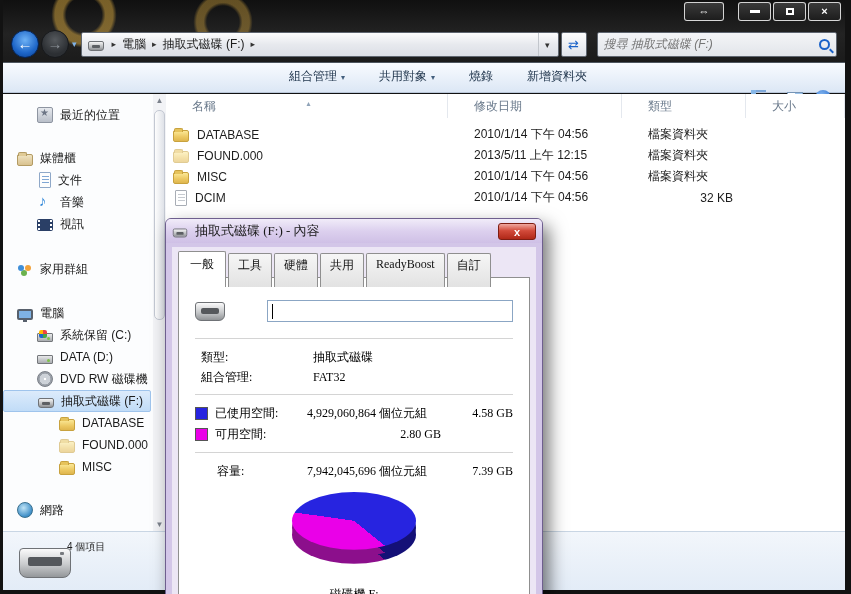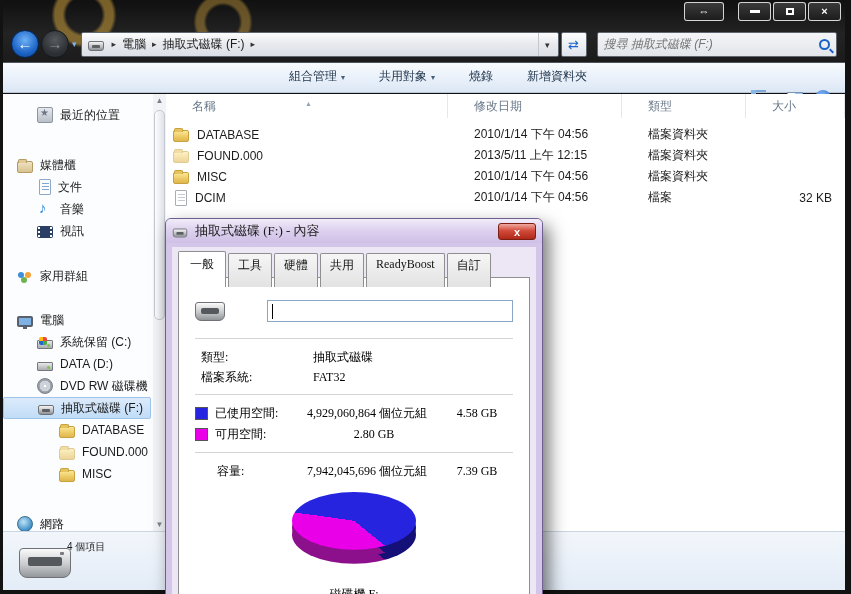--- a/index.html
+++ b/index.html
@@ -71,21 +71,21 @@
   .side-scroll { position:absolute; right:0; top:0; width:13px; bottom:0; background:#f2f3f6; }
   .side-scroll .arr { position:absolute; left:0; width:13px; height:13px; font-size:8px; color:#7c828c; text-align:center; line-height:13px; }
   .side-scroll .arr.up { top:0; } .side-scroll .arr.down { bottom:0; }
   .side-scroll .thumb { position:absolute; left:1px; width:11px; top:16px; height:210px;
     background:linear-gradient(90deg,#fdfdfd,#dfe2e8); border:1px solid #c3c8d2; border-radius:5px; }
   .side-item { display:flex; align-items:center; height:22px; padding-right:14px; white-space:nowrap; }
   .side-item .lbl { margin-left:7px; }
   .ind0 { padding-left:14px; } .ind1 { padding-left:34px; } .ind2 { padding-left:56px; }
   .side-item.selected { background:linear-gradient(#dcebfb,#c1dcf7); border:1px solid #9fc4ec;
     border-radius:2px; width:148px; }
-  .gap21 { margin-top:28px; } .gap22 { margin-top:22px; } .gap23 { margin-top:23px; }
+  .gap21 { margin-top:21px; } .gap22 { margin-top:22px; } .gap23 { margin-top:23px; }
   .padtop { margin-top:10px; }
 
   
   .ic { width:16px; height:16px; flex:none; position:relative; display:inline-block; }
   .ic-folder { background:linear-gradient(#fbe896,#ecc862 60%,#dfb64e); border:1px solid #c8a23e; border-radius:2px;
     height:12px; margin-top:3px; }
   .ic-folder::before { content:""; position:absolute; left:0; top:-3px; width:7px; height:3px;
     background:#e6c35c; border:1px solid #c8a23e; border-bottom:none; border-radius:2px 2px 0 0; }
   .faded { opacity:.55; }
   .ic-file { width:12px; margin-left:2px; background:#fff; border:1px solid #a8adb5; border-radius:1px; }
@@ -168,21 +168,21 @@
   .dlg-drive::before { content:""; position:absolute; left:5px; top:5px; right:5px; height:6px; background:#55585c; border-radius:2px; }
   .vlabel-wrap { margin-left:42px; flex:1; height:22px; border:1px solid #8ba6c4; background:#fff; position:relative; }
   .vlabel-wrap input { width:100%; height:100%; border:none; outline:none; font-family:inherit; font-size:12px; padding:0 4px; }
   .caret { position:absolute; left:4px; top:3px; width:1px; height:15px; background:#000; }
 
   .sep { border-top:1px solid #d4d4d4; border-bottom:1px solid #fff; margin:7px 0; }
   .inforow { display:grid; grid-template-columns:20px 92px 1fr 72px; align-items:center; height:21px; }
   .inforow .flabel { grid-column:2; }
   .inforow.plain .flabel { grid-column:1 / span 2; padding-left:22px; }
   .inforow .bytes { text-align:right; padding-right:14px; }
-  .inforow .gb { text-align:center; }
+  .inforow .gb { text-align:right; }
   .swatch { width:13px; height:13px; border:1px solid #555; }
   .typer { display:grid; grid-template-columns:112px 1fr; height:20px; align-items:center; padding-left:6px; }
 
   .piewrap { position:relative; height:88px; margin-top:10px; }
   .pie { position:absolute; left:50%; margin-left:-62px; width:124px; height:124px; border-radius:50%;
     transform:scaleY(.465); transform-origin:50% 0; }
   .pie.side { background:conic-gradient(from 0deg, #141077 0 150deg, #8c0f8c 150deg 287deg, #141077 287deg 360deg); }
   .pie.top { background:conic-gradient(from 0deg, #2724e0 0 150deg, #ea00e8 150deg 287deg, #2724e0 287deg 360deg); }
   .p13 { top:14px; } .p7 { top:7px; } .p0 { top:0; }
   .piecaption { text-align:center; font-size:12px; margin-top:6px; }
@@ -343,21 +343,20 @@
           <div class="date">2010/1/14 下午 04:56</div>
           <div class="type">檔案資料夾</div>
           <div class="size"></div>
         </div>
         <div class="frow">
           <div class="name">
               <span class="ic ic-file"></span>
               <span>DCIM</span>
             </div>
           <div class="date">2010/1/14 下午 04:56</div>
-          <div class="type">檔案</div>
           <div class="size">32 KB</div>
         </div>
       </div>
     </div>
   </div>
 
   <div class="details">
     <div class="bigdrive"></div>
     <div class="count">4 個項目</div>
   </div>
@@ -387,21 +386,21 @@
           </div>
         </div>
 
         <div class="sep"></div>
 
         <div class="typer">
           <span>類型:</span>
           <span>抽取式磁碟</span>
         </div>
         <div class="typer">
-          <span>檔案系統:</span>
+          <span>組合管理:</span>
           <span>FAT32</span>
         </div>
 
         <div class="sep"></div>
 
         <div class="inforow">
           <span class="swatch" style="background:#2724e0"></span>
           <span class="flabel">已使用空間:</span>
           <span class="bytes">4,929,060,864 個位元組</span>
           <span class="gb">4.58 GB</span>

